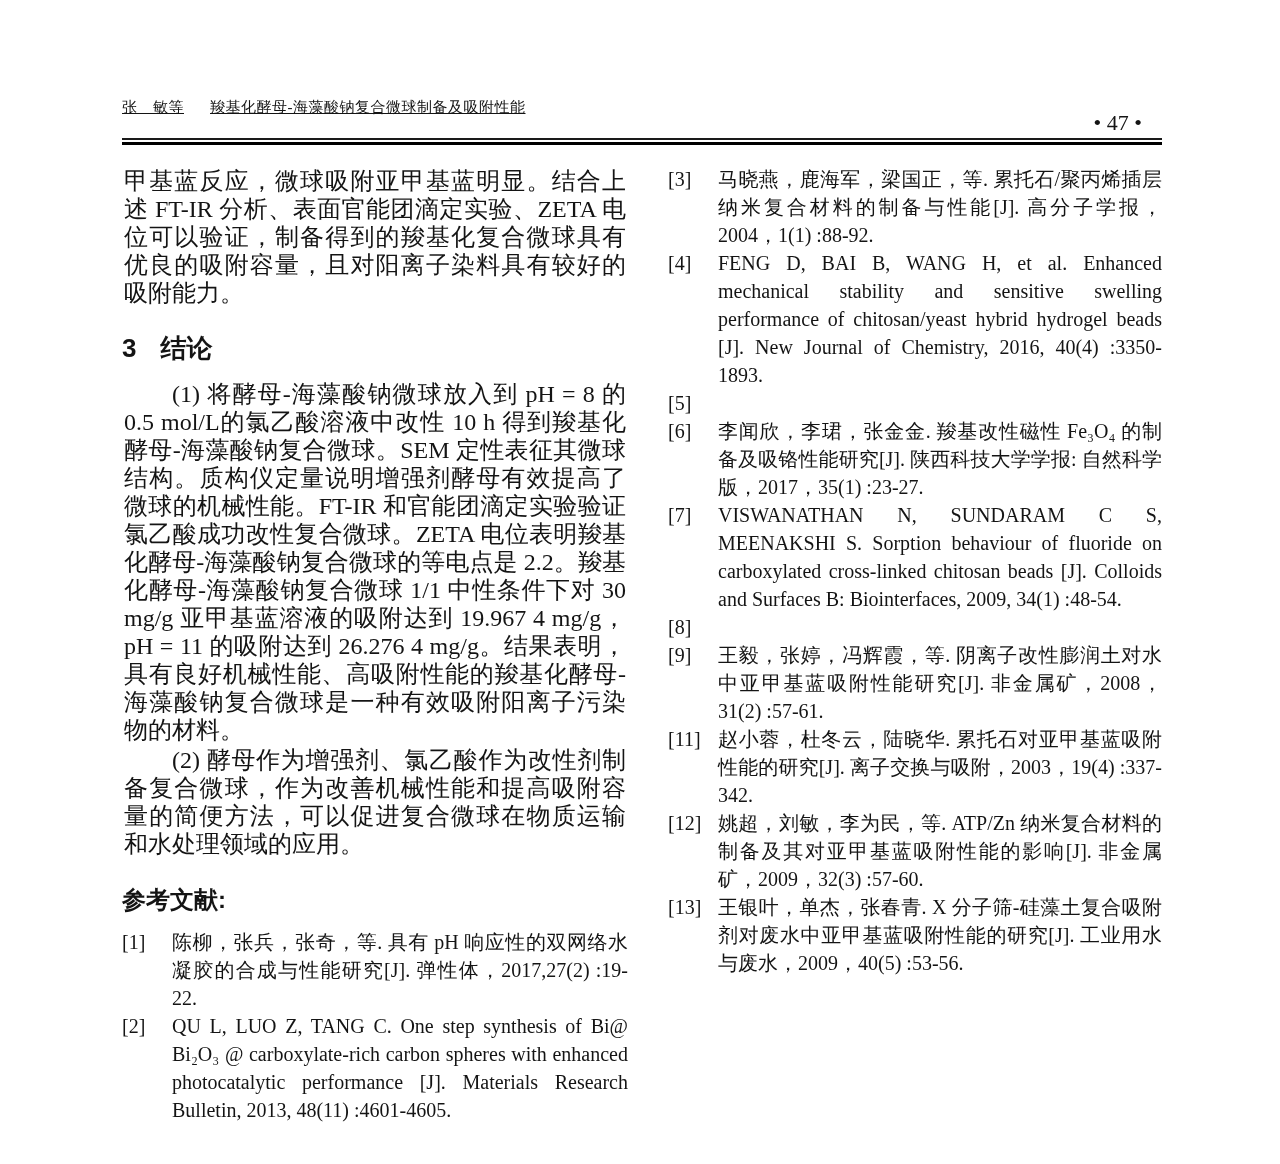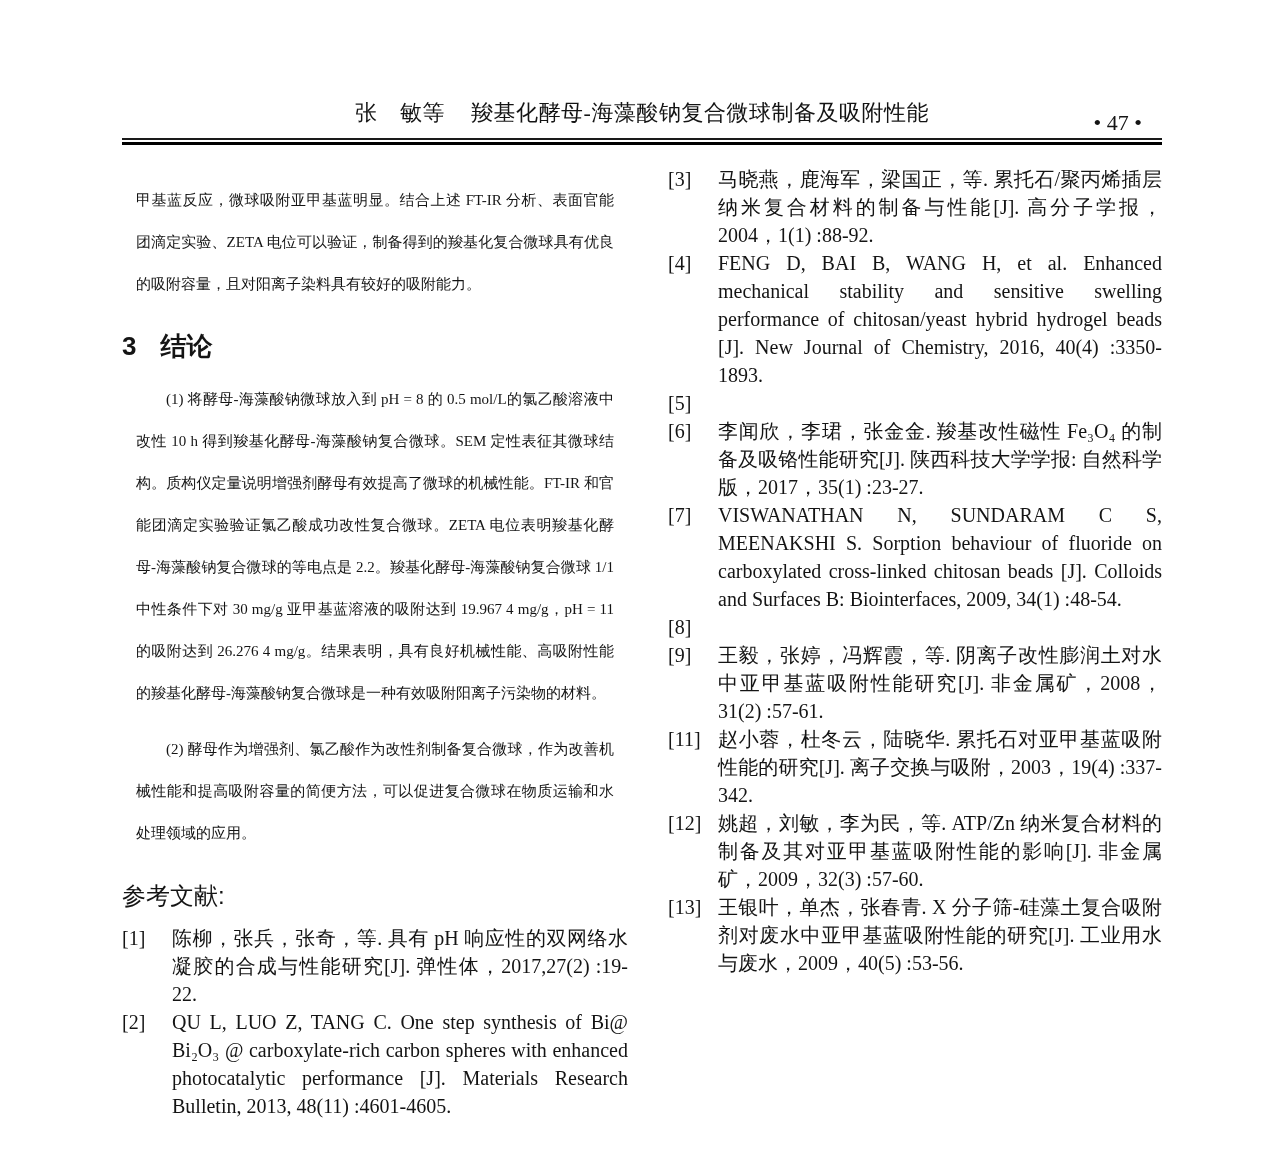--- a/index.html
+++ b/index.html
@@ -20,24 +20,24 @@
     position: absolute;
     left: 122px;
     top: 98px;
     width: 1040px;
   }
   .header-row {
     position: relative;
     height: 34px;
   }
   .running-head {
-    text-align: center;
-    font-size: 22px;
+    font-size: 15px;
     letter-spacing: 0.5px;
     white-space: nowrap;
+    text-decoration: underline;
   }
   .running-head .authors { margin-right: 26px; }
   .page-num {
     position: absolute;
     right: 20px;
     top: 12px;
     font-size: 22px;
     white-space: nowrap;
   }
   .header-rule {
@@ -48,40 +48,40 @@
   }
   .columns {
     display: flex;
     gap: 40px;
     margin-top: 20px;
   }
   .col-left  { width: 506px; flex: none; }
   .col-right { width: 494px; flex: none; }
 
   .body-text {
-    font-size: 15px;
-    line-height: 42px;
+    font-size: 24px;
+    line-height: 28px;
     text-align: justify;
-    margin: 14px;
+    margin: 2px;
   }
   .para-indent { text-indent: 2em; }
 
   .section-heading {
     display: flex;
     align-items: baseline;
     gap: 24px;
     font-family: "Liberation Sans", "DejaVu Sans", sans-serif;
     font-weight: bold;
     font-size: 26px;
     margin: 24px 0 14px 0;
   }
 
   .refs-heading {
     font-family: "Liberation Sans", "DejaVu Sans", sans-serif;
-    font-weight: normal;
+    font-weight: bold;
     font-size: 24px;
     margin: 26px 0 12px 0;
   }
 
   .ref {
     display: flex;
     font-size: 20px;
     line-height: 28px;
   }
   .ref-label {

